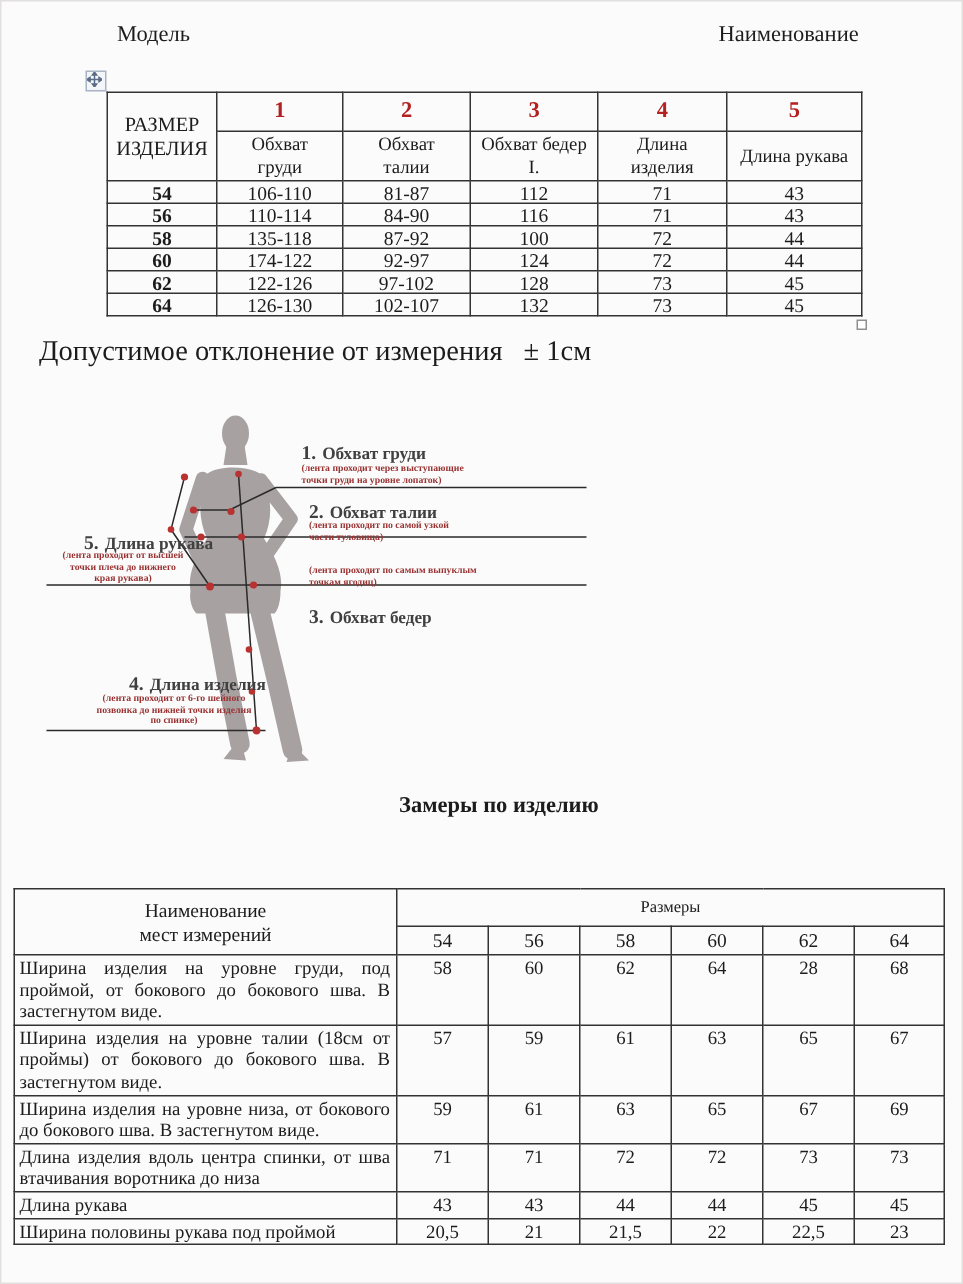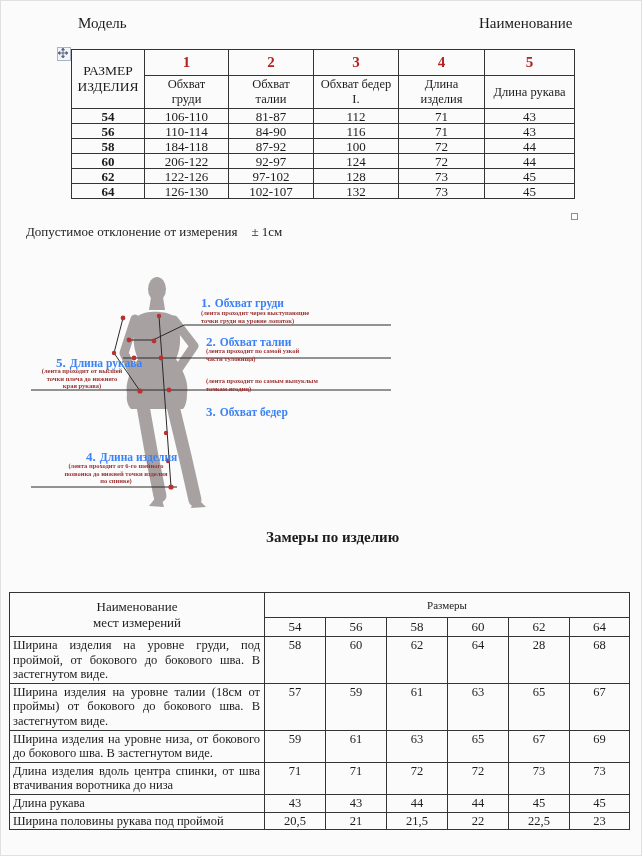--- a/index.html
+++ b/index.html
@@ -5,34 +5,34 @@
   html,body{margin:0;padding:0;background:#ffffff;}
   #page{position:relative;width:642px;height:856px;background:#fcfbfb;border:1px solid #e2dfdf;
         font-family:"Liberation Serif",serif;color:#1c1c1c;overflow:hidden;box-sizing:border-box;}
   .abs{position:absolute;}
   .toplabel{font-size:15px;}
 
   table{border-collapse:collapse;}
   th,td{box-sizing:border-box;}
 
   
-  .t1{position:absolute;left:70px;top:48px;width:503px;table-layout:fixed;}
+  .t1{position:absolute;left:70px;top:60px;width:503px;table-layout:fixed;}
   .t1 th,.t1 td{border:1px solid #333;}
   .t1 .num{color:#b32222;font-size:15px;font-weight:bold;height:26px;padding:0;}
   .t1 .corner{font-size:13.5px;font-weight:normal;white-space:pre-line;line-height:16px;}
   .t1 .sub{font-size:12.5px;font-weight:normal;white-space:pre-line;height:33px;line-height:15px;padding:0 2px;}
   .t1 td{font-size:13px;text-align:center;height:15px;line-height:13px;padding:0;}
   .t1 td.size{font-weight:bold;}
 
   
-  .tol{font-size:13px;}
+  .tol{font-size:19px;}
   .tol .pm{margin-left:14px;}
 
   
-  .ann-title{color:#3b82f6;font-weight:bold;white-space:nowrap;}
+  .ann-title{color:#404040;font-weight:bold;white-space:nowrap;}
   .ann-title .n{font-size:13px;}
   .ann-title .t{font-size:11.5px;}
   .ann-desc{color:#993333;font-size:6.5px;font-weight:bold;line-height:7.6px;}
   .center{text-align:center;}
 
   
   .sec-title{font-size:15px;font-weight:bold;}
 
   
   .t2{position:absolute;left:8px;top:591px;width:620px;table-layout:fixed;font-size:12.5px;}
@@ -109,29 +109,29 @@
     <tr>
       <td class="size">56</td>
       <td>110-114</td>
       <td>84-90</td>
       <td>116</td>
       <td>71</td>
       <td>43</td>
     </tr>
     <tr>
       <td class="size">58</td>
-      <td>184-118</td>
+      <td>135-118</td>
       <td>87-92</td>
       <td>100</td>
       <td>72</td>
       <td>44</td>
     </tr>
     <tr>
       <td class="size">60</td>
-      <td>206-122</td>
+      <td>174-122</td>
       <td>92-97</td>
       <td>124</td>
       <td>72</td>
       <td>44</td>
     </tr>
     <tr>
       <td class="size">62</td>
       <td>122-126</td>
       <td>97-102</td>
       <td>128</td>

